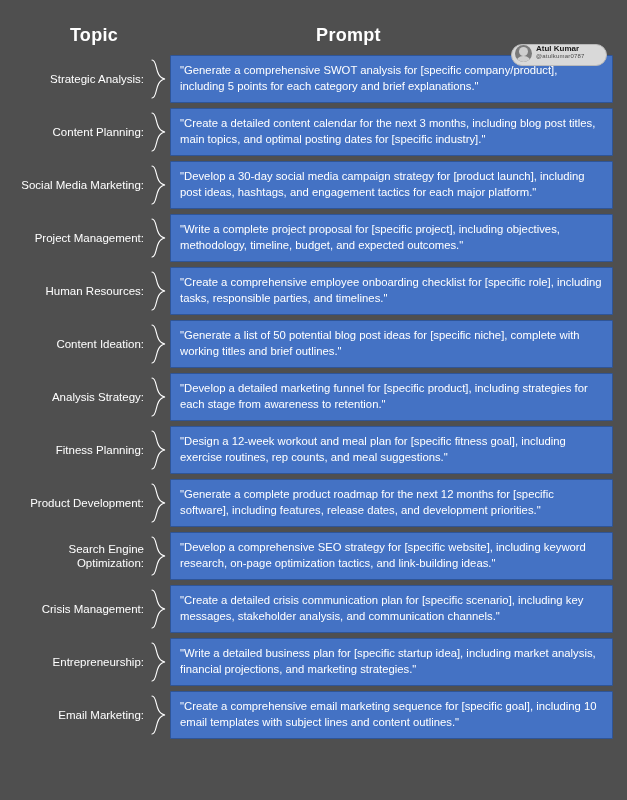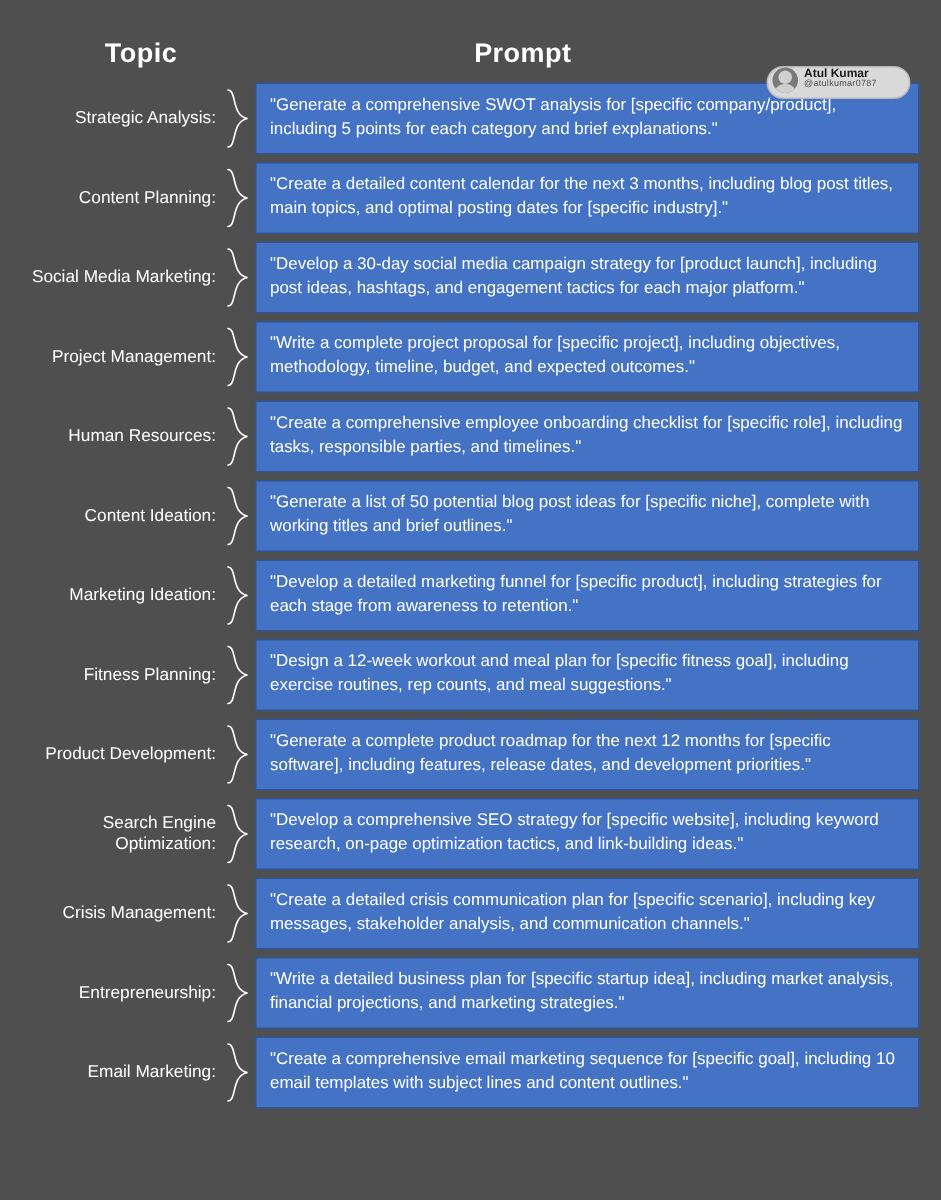--- a/index.html
+++ b/index.html
@@ -221,21 +221,21 @@
     <div class="topic">Content Ideation:</div>
     <div class="brace">
       <svg width="16" height="40" viewBox="0 0 16 40" fill="none" xmlns="http://www.w3.org/2000/svg">
         <path d="M1 1 C7 1, 3 18, 14 20 C3 22, 7 39, 1 39" stroke="#ffffff" stroke-width="1.1" fill="none" stroke-linecap="round"></path>
       </svg>
     </div>
     <div class="prompt">"Generate a list of 50 potential blog post ideas for [specific niche], complete with working titles and brief outlines."</div>
   </div>
 
   <div class="row">
-    <div class="topic">Marketing Ideation:</div>
+    <div class="topic">Analysis Strategy:</div>
     <div class="brace">
       <svg width="16" height="40" viewBox="0 0 16 40" fill="none" xmlns="http://www.w3.org/2000/svg">
         <path d="M1 1 C7 1, 3 18, 14 20 C3 22, 7 39, 1 39" stroke="#ffffff" stroke-width="1.1" fill="none" stroke-linecap="round"></path>
       </svg>
     </div>
     <div class="prompt">"Develop a detailed marketing funnel for [specific product], including strategies for each stage from awareness to retention."</div>
   </div>
 
 
   <div class="row">

